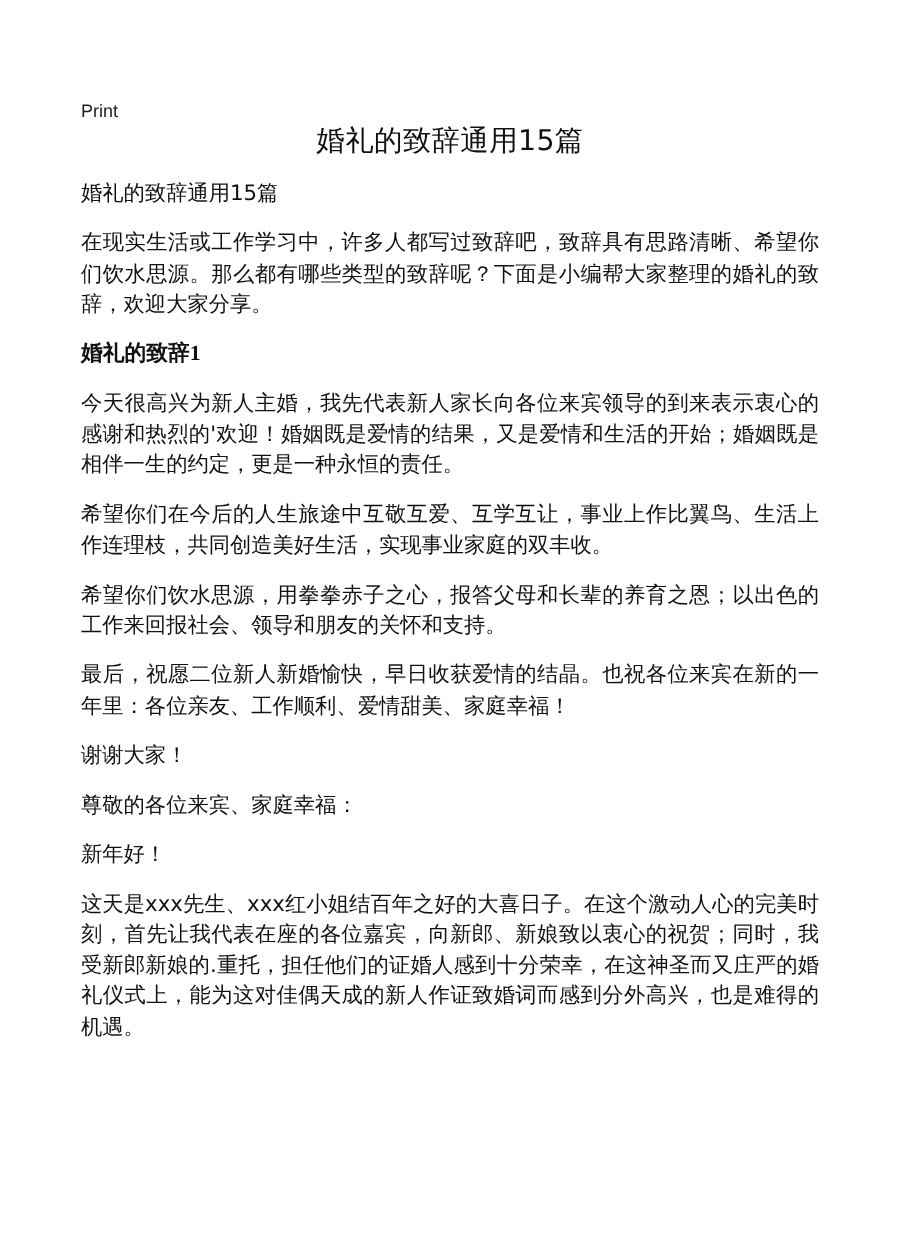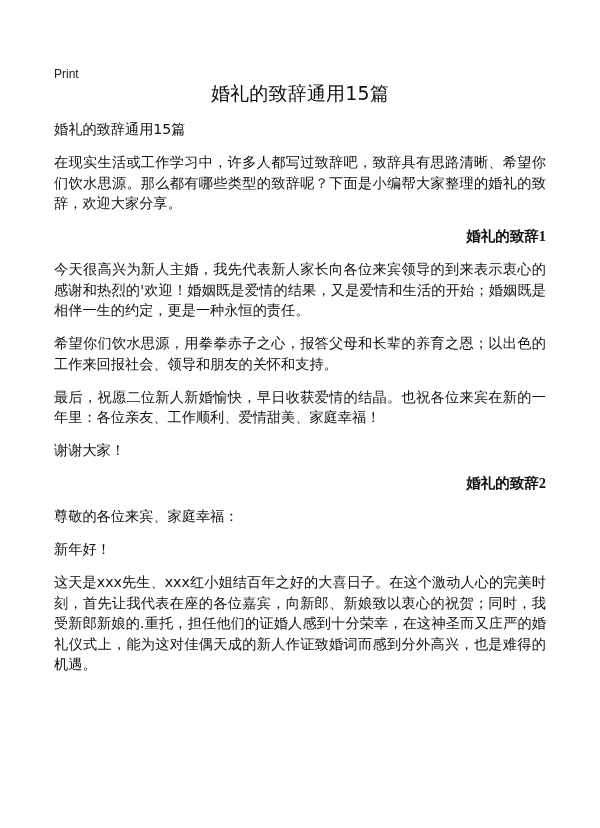--- a/index.html
+++ b/index.html
@@ -57,44 +57,43 @@
     .content p {
       margin: 0 0 12.5px 0;
       text-align: justify;
     }
     .section-heading {
       font-family: "Liberation Serif", "DejaVu Serif", serif;
       font-weight: bold;
       font-size: 14.5px;
       margin: 0 0 12.5px 0;
       line-height: 20.5px;
-      text-align: right;
     }
   </style>
 </head>
 <body>
 
 <div class="page">
   <a class="print-link">Print</a>
 
   <h1 class="doc-title">婚礼的致辞通用15篇</h1>
 
   <div class="content">
     <p class="subtitle">婚礼的致辞通用15篇</p>
 
     <p>在现实生活或工作学习中，许多人都写过致辞吧，致辞具有思路清晰、希望你们饮水思源。那么都有哪些类型的致辞呢？下面是小编帮大家整理的婚礼的致辞，欢迎大家分享。</p>
 
     <div>
       <div class="section-heading">婚礼的致辞1</div>
       <p>今天很高兴为新人主婚，我先代表新人家长向各位来宾领导的到来表示衷心的感谢和热烈的'欢迎！婚姻既是爱情的结果，又是爱情和生活的开始；婚姻既是相伴一生的约定，更是一种永恒的责任。</p>
+      <p>希望你们在今后的人生旅途中互敬互爱、互学互让，事业上作比翼鸟、生活上作连理枝，共同创造美好生活，实现事业家庭的双丰收。</p>
       <p>希望你们饮水思源，用拳拳赤子之心，报答父母和长辈的养育之恩；以出色的工作来回报社会、领导和朋友的关怀和支持。</p>
       <p>最后，祝愿二位新人新婚愉快，早日收获爱情的结晶。也祝各位来宾在新的一年里：各位亲友、工作顺利、爱情甜美、家庭幸福！</p>
       <p>谢谢大家！</p>
     </div>
 
     <div>
-      <div class="section-heading">婚礼的致辞2</div>
       <p>尊敬的各位来宾、家庭幸福：</p>
       <p>新年好！</p>
       <p>这天是xxx先生、xxx红小姐结百年之好的大喜日子。在这个激动人心的完美时刻，首先让我代表在座的各位嘉宾，向新郎、新娘致以衷心的祝贺；同时，我受新郎新娘的.重托，担任他们的证婚人感到十分荣幸，在这神圣而又庄严的婚礼仪式上，能为这对佳偶天成的新人作证致婚词而感到分外高兴，也是难得的机遇。</p>
     </div>
   </div>
 </div>
 
 </body></html>

